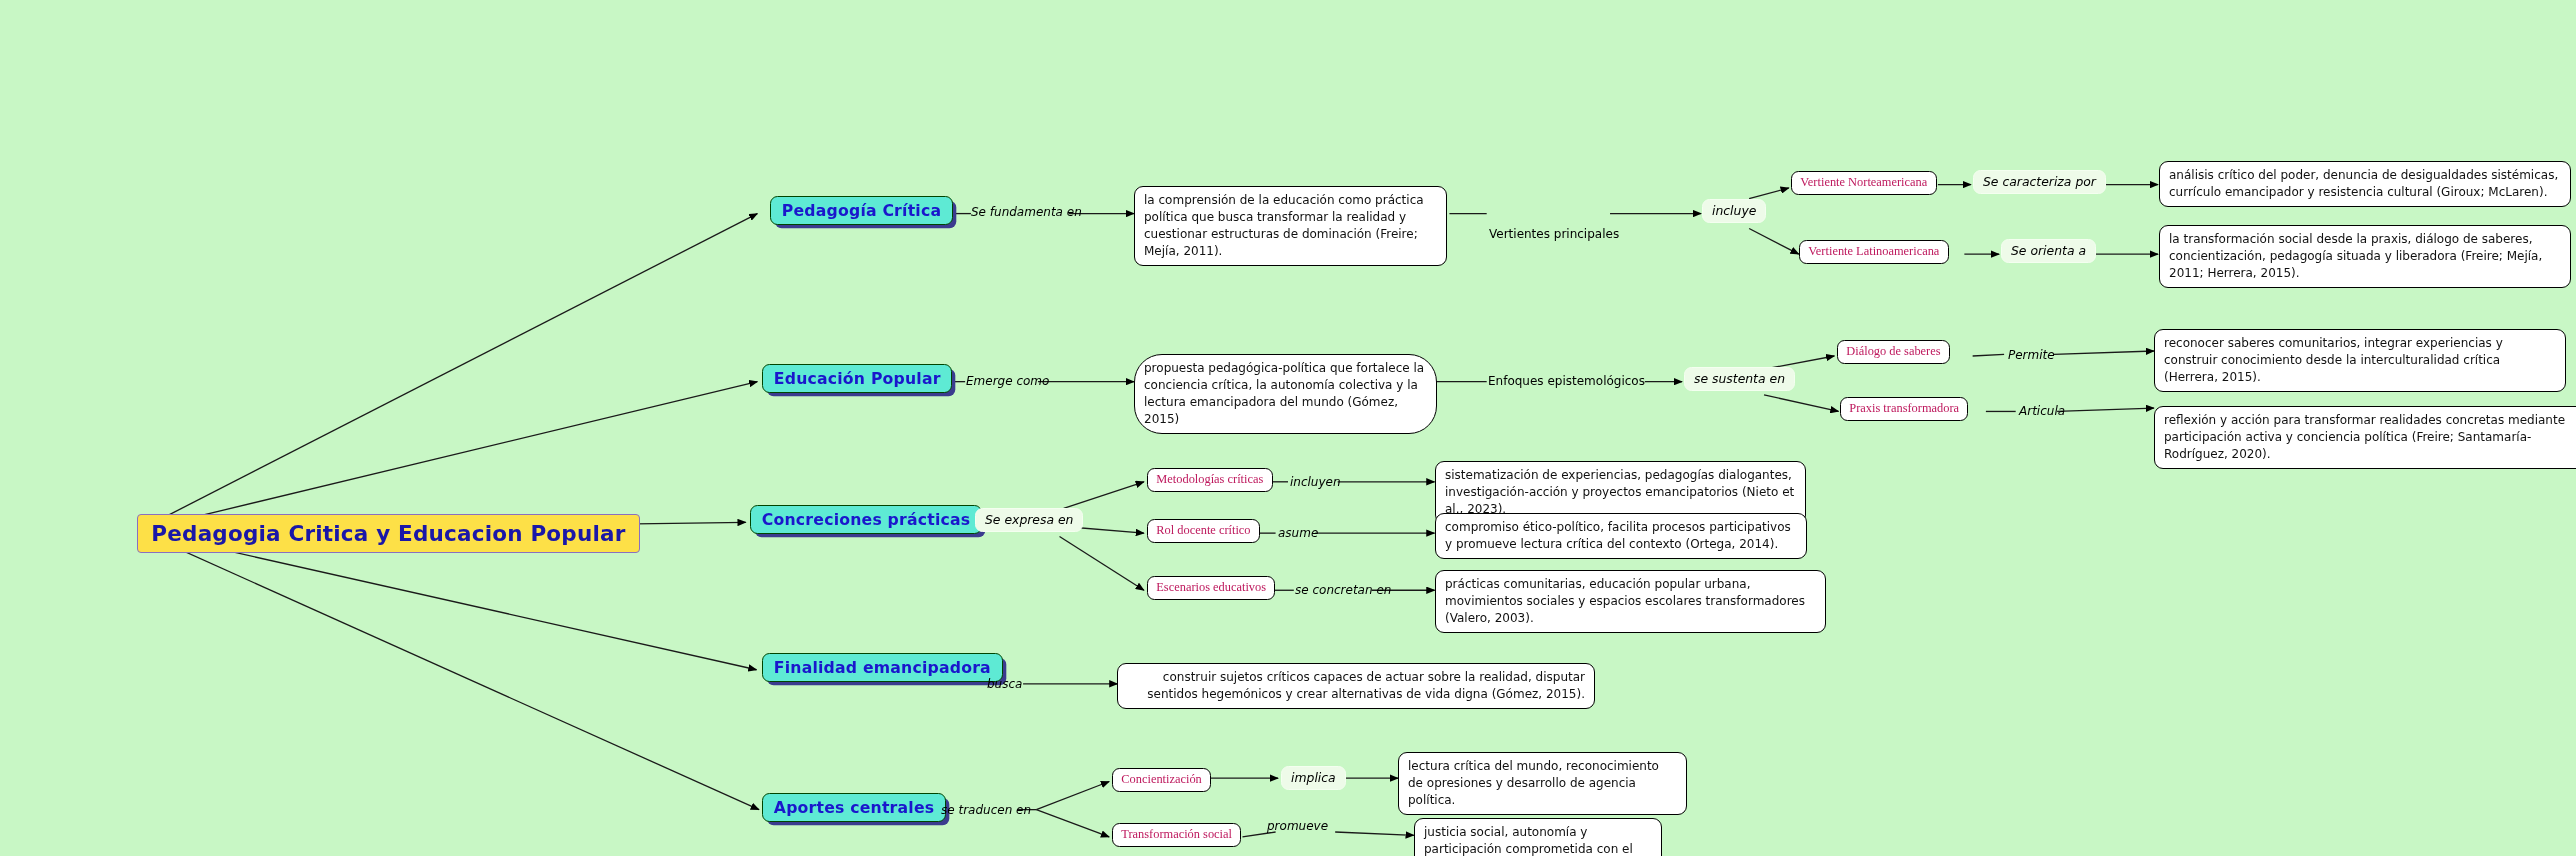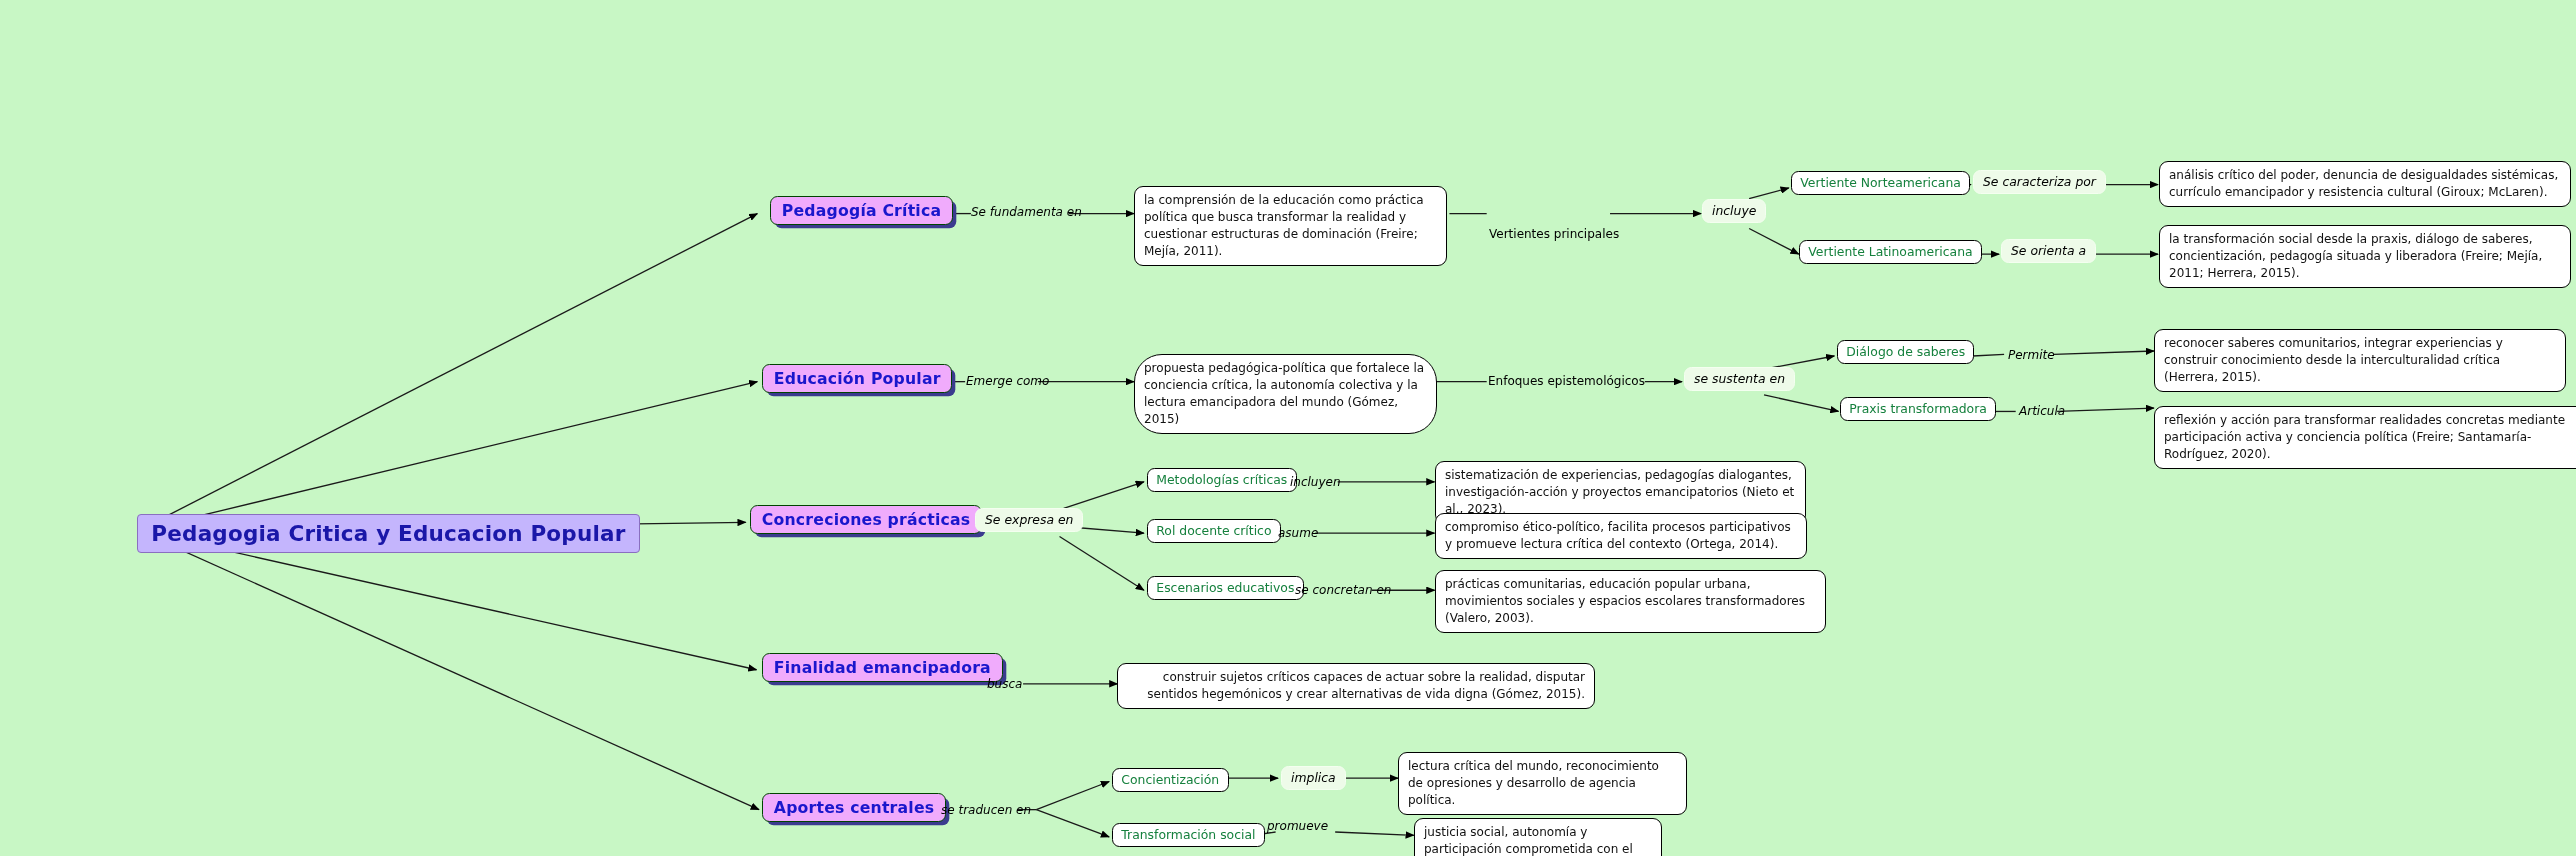--- a/index.html
+++ b/index.html
@@ -10,52 +10,53 @@
     overflow:hidden;
     position:relative;
   }
   #canvas{position:absolute;left:0;top:0;width:2576px;height:856px;}
   svg.edges{position:absolute;left:0;top:0;width:2576px;height:856px;pointer-events:none;}
 
   .node{position:absolute;box-sizing:border-box;white-space:nowrap;}
 
   
   .root{
-    background:#c4b5fd;
+    background:#fde047;
     border:1.2px solid #8a6fc0;
     border-radius:4px;
     color:#1a17a8;
     font-weight:bold;
     font-size:21.5px;
     padding:5.8px 13.3px;
     letter-spacing:0.2px;
   }
 
   
   .branch{
-    background:#f0abfc;
+    background:#5eead4;
     border:1.2px solid #004400;
     border-radius:7.5px;
     color:#1a17cc;
     font-weight:bold;
     font-size:15.7px;
     padding:4.1px 10.8px;
     box-shadow:4.1px 4.1px 0 -0.8px #3b3b8f;
     letter-spacing:0.2px;
     text-align:center;
   }
 
   
   .sub{
     background:#ffffff;
     border:1.3px solid #000000;
     border-radius:7.5px;
-    color:#15803d;
+    color:#be185d;
     font-size:12.4px;
     padding:3.3px 8.3px;
+    font-family:Liberation Serif, serif;
   }
 
   
   .note{
     background:#ffffff;
     border:1.3px solid #000000;
     border-radius:9px;
     color:#111111;
     font-size:12px;
     line-height:1.42;

